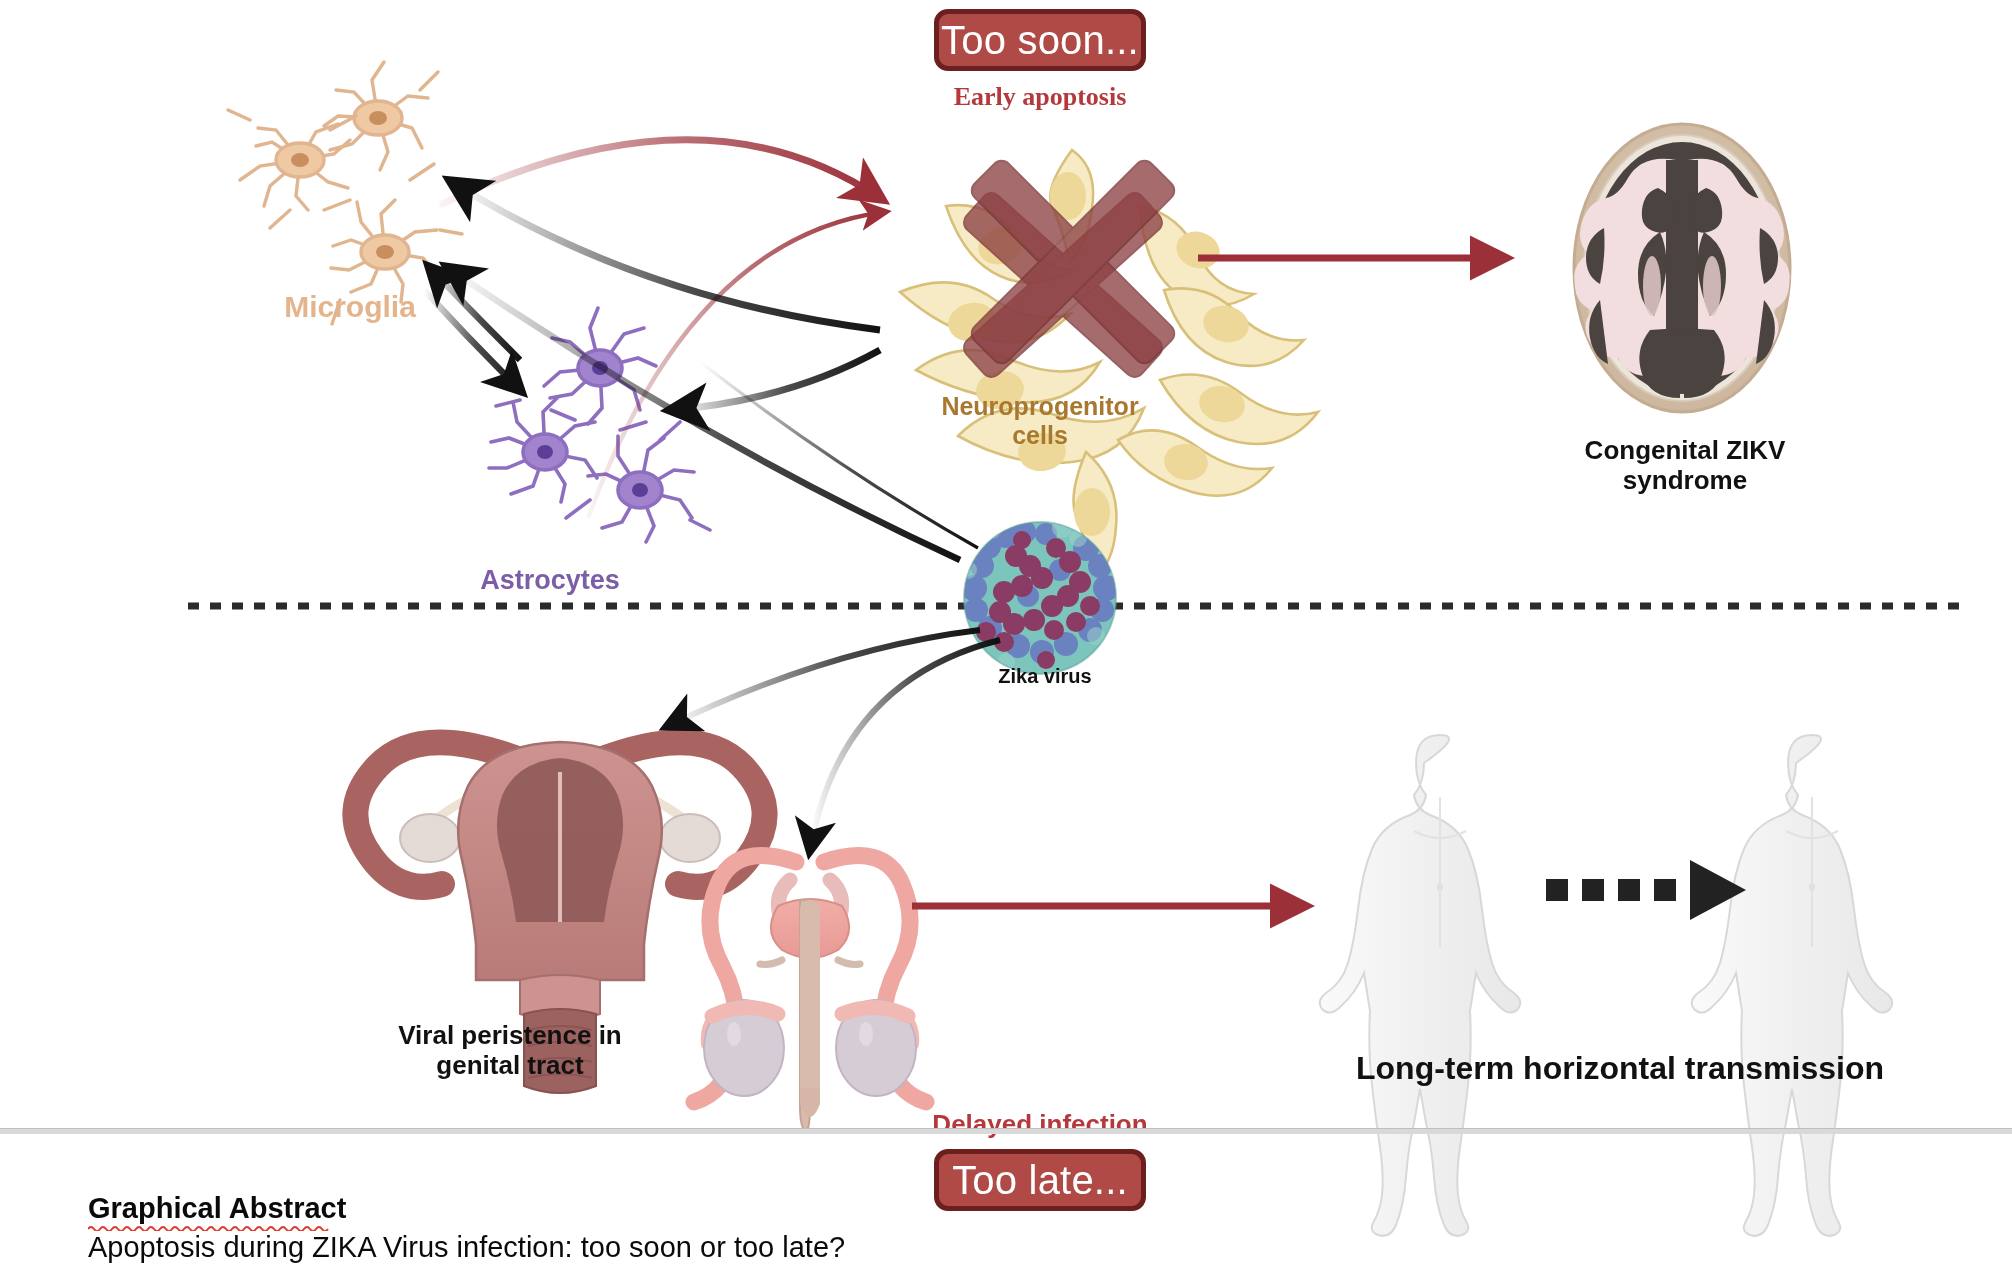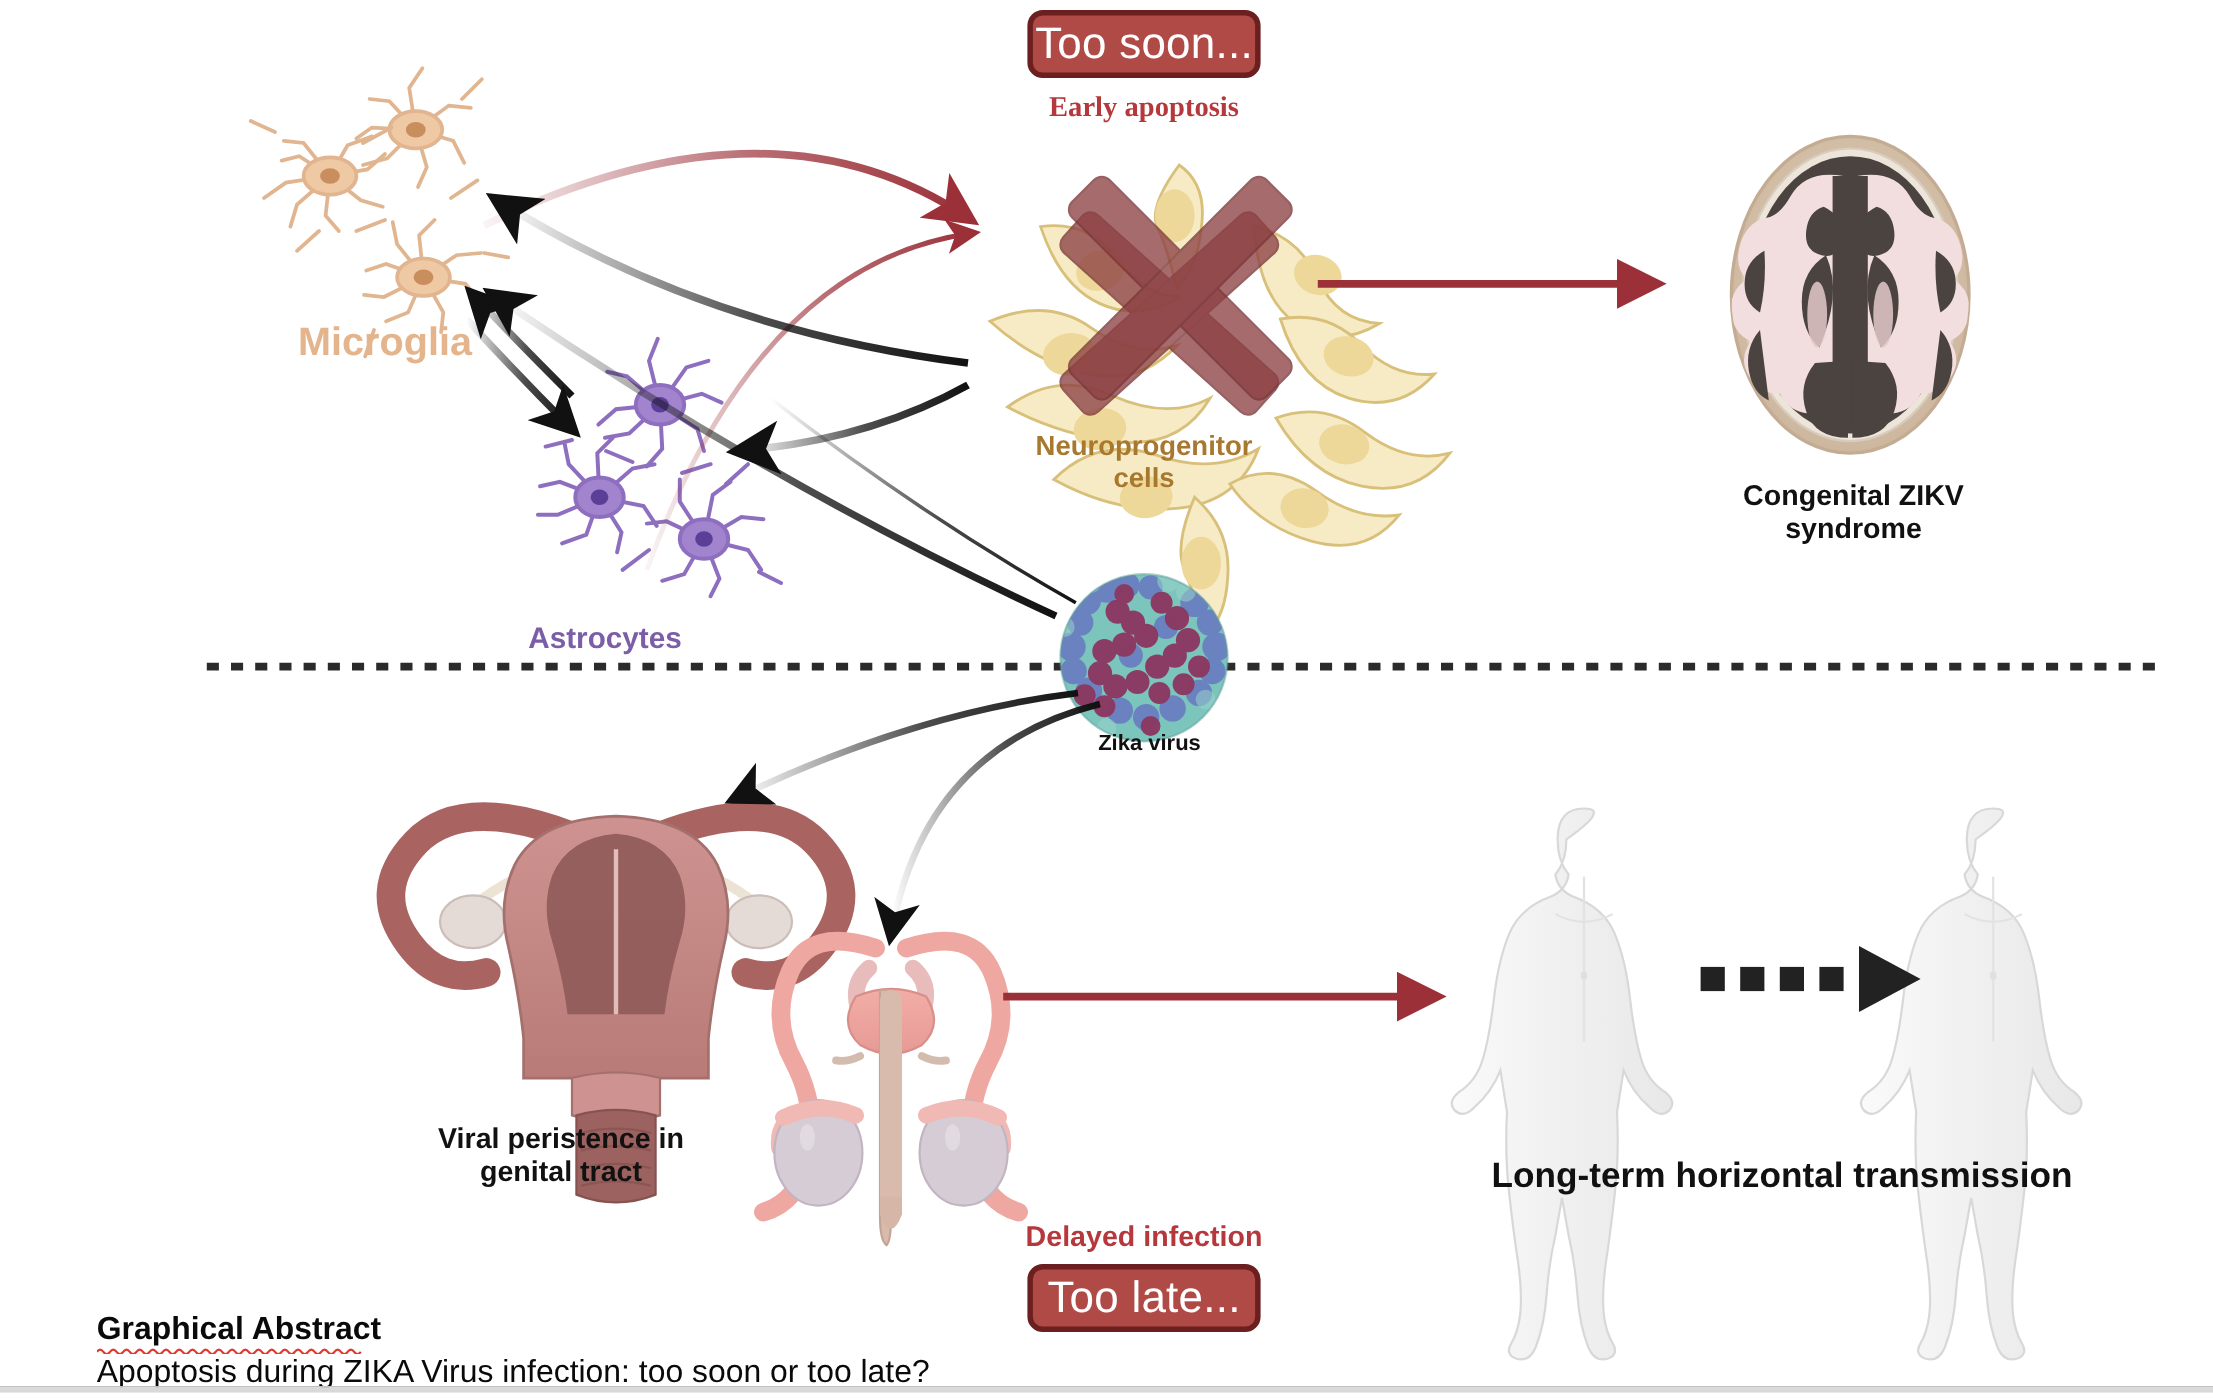--- a/index.html
+++ b/index.html
@@ -2,21 +2,21 @@
 <html><head>
 <meta charset="utf-8">
 <style>
   * { box-sizing: border-box; }
   html, body { margin: 0; padding: 0; background: #ffffff; }
   body {
     width: 2012px; height: 1272px;
     font-family: "Liberation Sans", sans-serif;
     position: relative; overflow: hidden;
   }
-  #stage { position: absolute; inset: 0; width: 2012px; height: 1266px; }
+  #stage { position: absolute; inset: 0; width: 2012px; height: 1134px; }
 
   .abs { position: absolute; }
 
   
   .callout {
     position: absolute;
     background: #B04A46;
     border: 5px solid #6B1F1F;
     border-radius: 14px;
     color: #ffffff;
@@ -38,21 +38,21 @@
     white-space: pre-line;
   }
   .lbl-red   { color: #B5393C; }
   .lbl-black { color: #111111; }
   .lbl-tan   { color: #E4B58C; }
   .lbl-purple{ color: #7B5EA7; }
   .lbl-gold  { color: #A8782E; }
 
   #label-early-apoptosis   { left: 880px; top: 82px;  width: 320px; font-size: 26px; font-family: Liberation Serif, serif; }
   #label-delayed-apoptosis { left: 880px; top: 1110px; width: 320px; font-size: 26px; }
-  #label-microglia         { left: 200px; top: 290px; width: 300px; font-size: 36px; }
+  #label-microglia         { left: 200px; top: 290px; width: 300px; font-size: 30px; }
   #label-astrocytes        { left: 400px; top: 565px; width: 300px; font-size: 27px; }
   #label-neuroprogenitor   { left: 880px; top: 392px; width: 320px; font-size: 25px; }
   #label-congenital        { left: 1520px; top: 436px; width: 330px; font-size: 26px; }
   #label-zika-virus        { left: 920px; top: 665px; width: 250px; font-size: 20px; }
   #label-viral-persistence { left: 320px; top: 1021px; width: 380px; font-size: 26px; }
   #label-transmission      { left: 1340px; top: 1050px; width: 560px; font-size: 32px; }
 
   
   #caption { position: absolute; left: 88px; top: 1192px; width: 1200px; }
   #caption-title {

